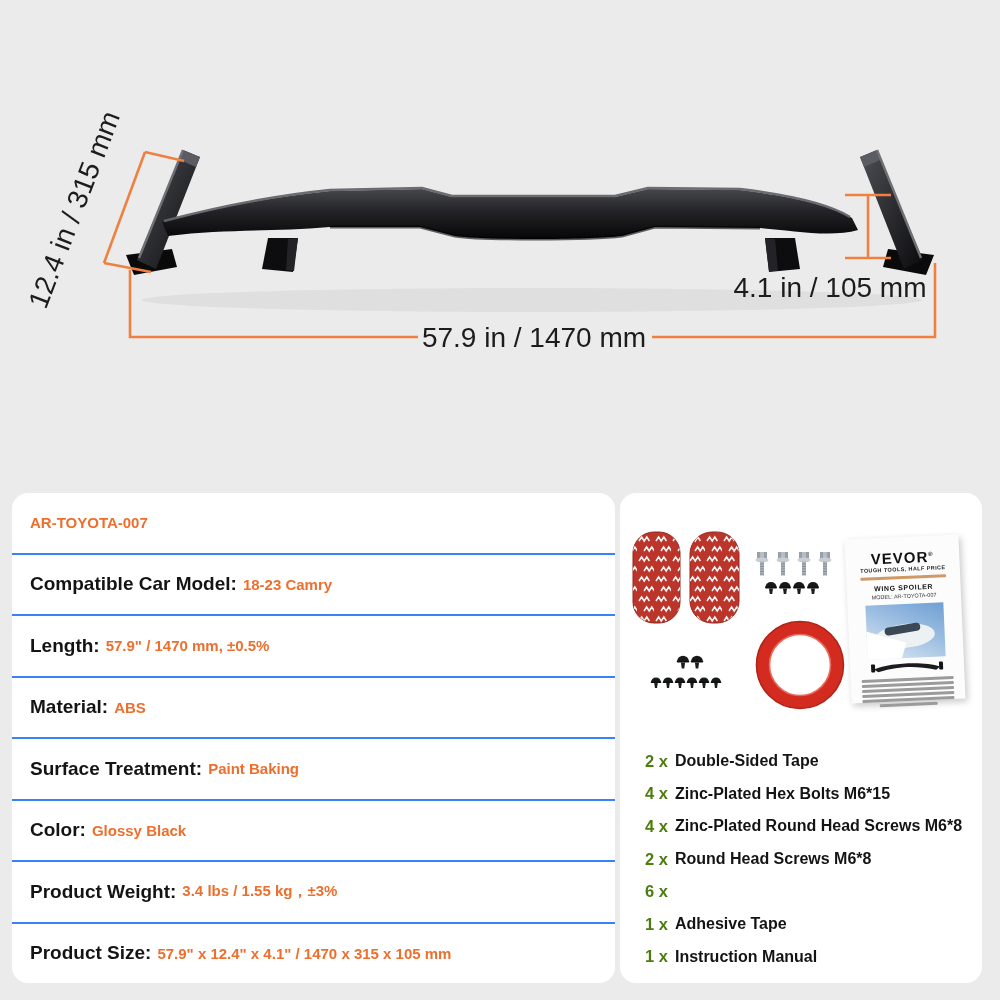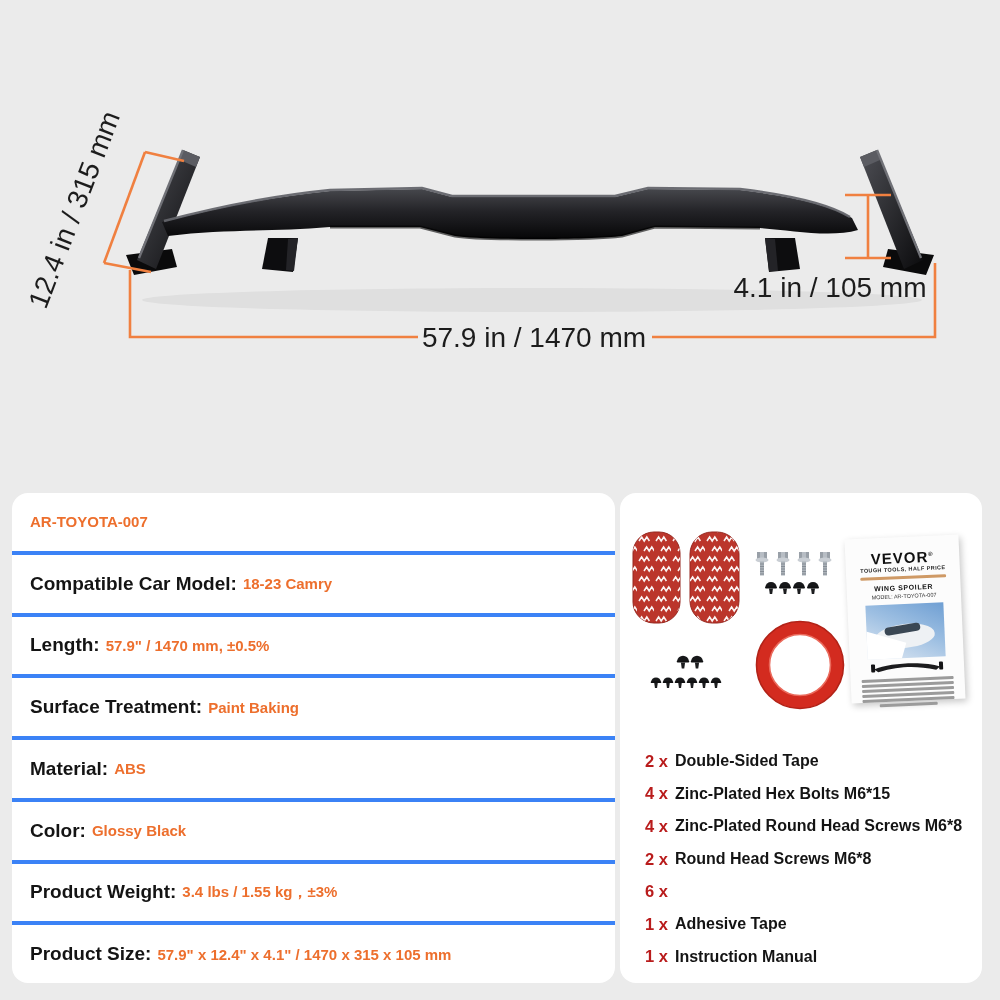--- a/index.html
+++ b/index.html
@@ -11,21 +11,21 @@
   .diagram{position:absolute;left:0;top:0;width:1000px;height:493px;display:block;}
   .diagram text{font-family:"Liberation Sans",sans-serif;fill:#1c1c1c;font-size:28px;}
   .dimline{stroke:#F08040;stroke-width:2.6;fill:none;}
   
   .spec-card{
     position:absolute;left:12px;top:493px;width:603px;height:490px;
     background:#fff;border-radius:16px;display:flex;flex-direction:column;overflow:hidden;
   }
   .spec-row{
     flex:1;display:flex;align-items:center;padding:0 18px;gap:6px;
-    border-top:4px solid #3b82f6;white-space:nowrap;
+    border-top:2px solid #3b82f6;white-space:nowrap;
   }
   .spec-row:first-child{border-top:none;}
   .spec-label{font-weight:700;font-size:19px;color:#141414;}
   .spec-value{font-weight:700;font-size:15px;color:#ED6F2D;}
   .kit-card{
     position:absolute;left:620px;top:493px;width:362px;height:490px;
     background:#fff;border-radius:16px;overflow:hidden;
   }
   .collage{position:relative;width:362px;height:250px;}
   .collage-svg{position:absolute;left:0;top:0;width:362px;height:250px;}
@@ -52,21 +52,21 @@
     border-radius:4px;transform:rotate(-7deg);}
   .m-photo-corner{position:absolute;left:-16px;bottom:-18px;width:50px;height:42px;background:#fff;
     transform:rotate(18deg);}
   .m-spoiler-svg{display:block;margin:2px auto 0;}
   .m-para{margin-top:5px;}
   .m-para .pline{height:2.5px;background:#9b9b9b;border-radius:1px;margin:2.5px auto;width:92px;}
   .m-para .pline:last-child{width:58px;}
   
   .kit-list{position:absolute;left:0;top:252px;width:362px;}
   .kit-item{height:32.6px;display:flex;align-items:center;padding-left:25px;gap:7px;white-space:nowrap;}
-  .kit-qty{font-weight:700;font-size:16.5px;color:#b91c1c;}
+  .kit-qty{font-weight:700;font-size:16.5px;color:#4d7c0f;}
   .kit-name{font-weight:700;font-size:16px;color:#141414;}
 </style>
 </head>
 <body>
 
 <div class="canvas">
 
   <svg class="diagram" viewBox="0 0 1000 493" xmlns="http://www.w3.org/2000/svg">
     <defs>
       <linearGradient id="bladeGrad" x1="0" y1="0" x2="0" y2="1">
@@ -146,26 +146,26 @@
     </div>
     <div class="spec-row">
       <span class="spec-label">Compatible Car Model:</span>
       <span class="spec-value">18-23 Camry</span>
     </div>
     <div class="spec-row">
       <span class="spec-label">Length:</span>
       <span class="spec-value">57.9" / 1470 mm, ±0.5%</span>
     </div>
     <div class="spec-row">
+      <span class="spec-label">Material:</span>
+      <span class="spec-value">ABS</span>
+    </div>
+    <div class="spec-row">
       <span class="spec-label">Surface Treatment:</span>
       <span class="spec-value">Paint Baking</span>
-    </div>
-    <div class="spec-row">
-      <span class="spec-label">Material:</span>
-      <span class="spec-value">ABS</span>
     </div>
     <div class="spec-row">
       <span class="spec-label">Color:</span>
       <span class="spec-value">Glossy Black</span>
     </div>
     <div class="spec-row">
       <span class="spec-label">Product Weight:</span>
       <span class="spec-value">3.4 lbs / 1.55 kg，±3%</span>
     </div>
     <div class="spec-row">

